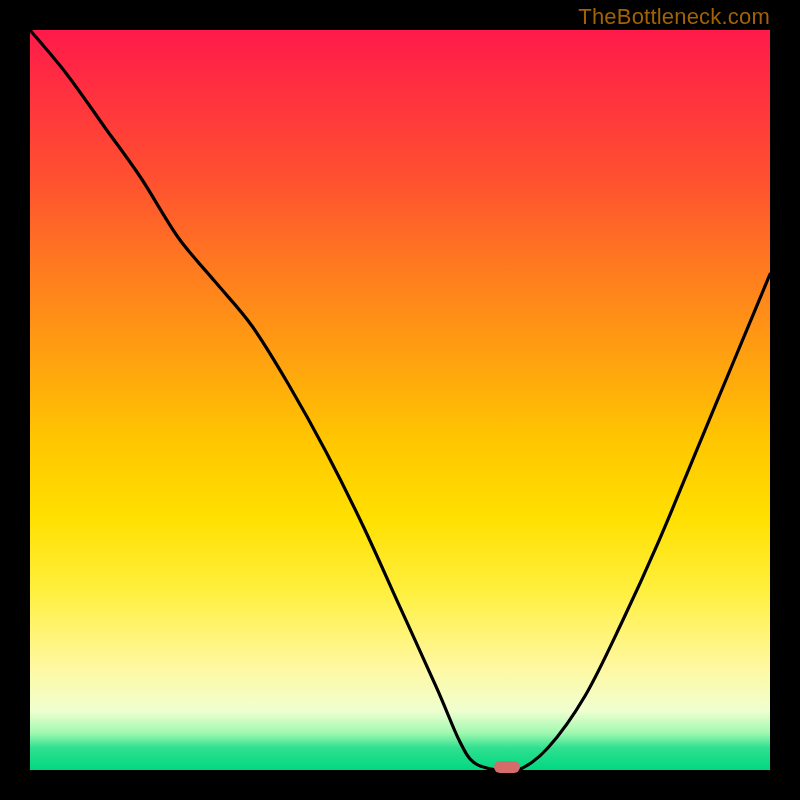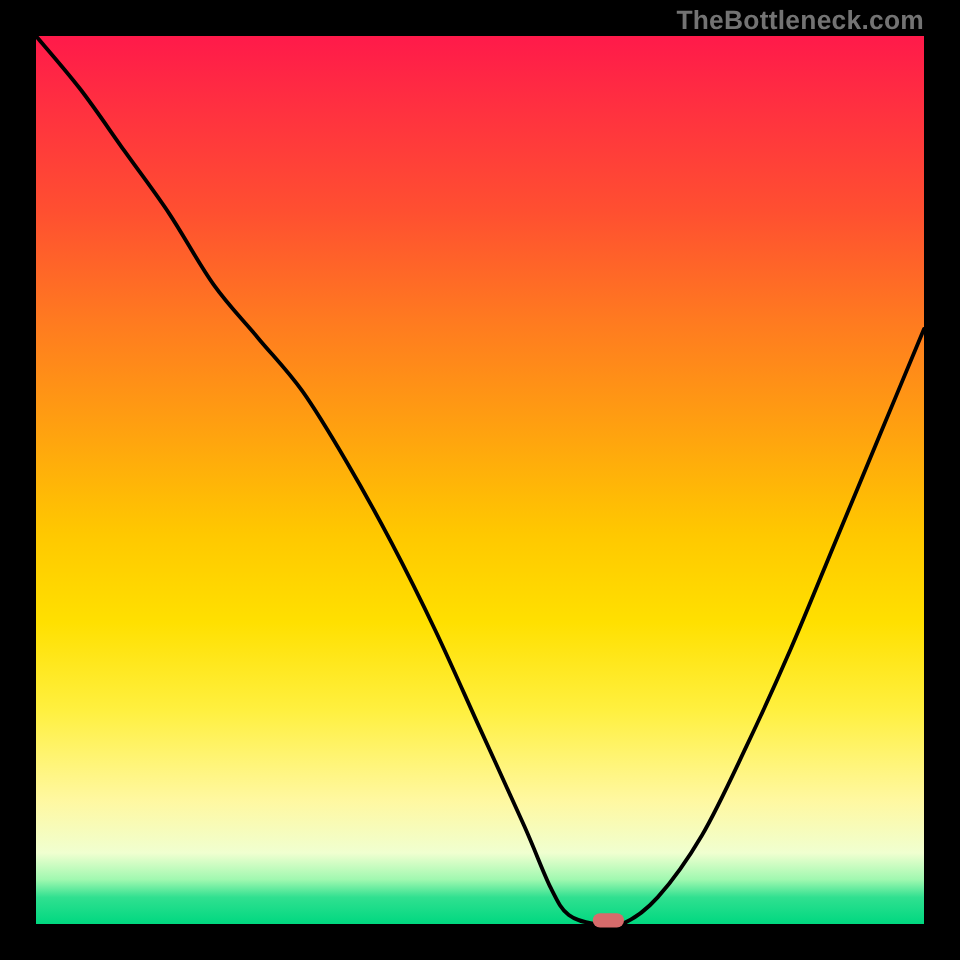--- a/index.html
+++ b/index.html
@@ -44,22 +44,22 @@
     top: 0;
     width: 100%;
     height: 100%;
   }
   .watermark {
     position: absolute;
     top: 4px;
     right: 30px;
     font-family: Arial, Helvetica, sans-serif;
     font-size: 22px;
-    font-weight: 700;
-    color: #737373;
+    font-weight: 400;
+    color: #a16207;
     letter-spacing: 0.2px;
   }
   .marker {
     position: absolute;
     width: 26px;
     height: 12px;
     border-radius: 6px;
     background: #d66b6b;
     transform: translate(-50%, -50%);
   }

